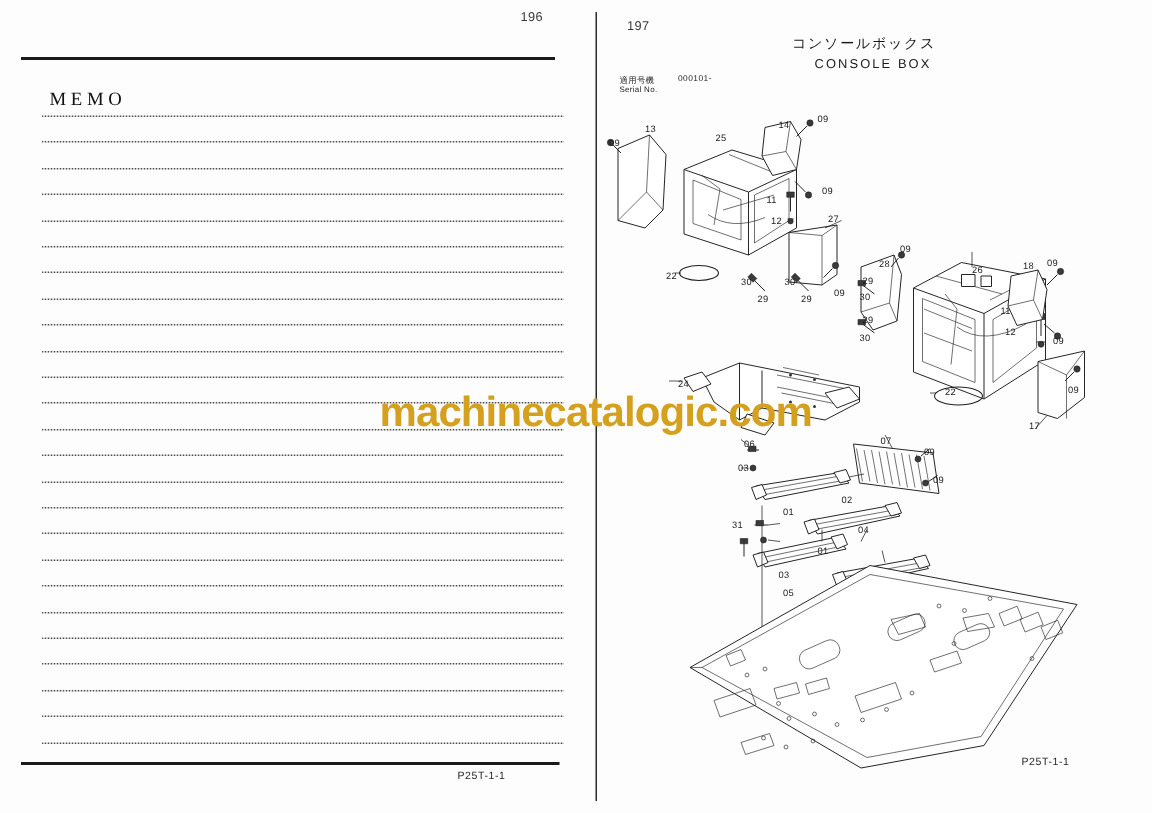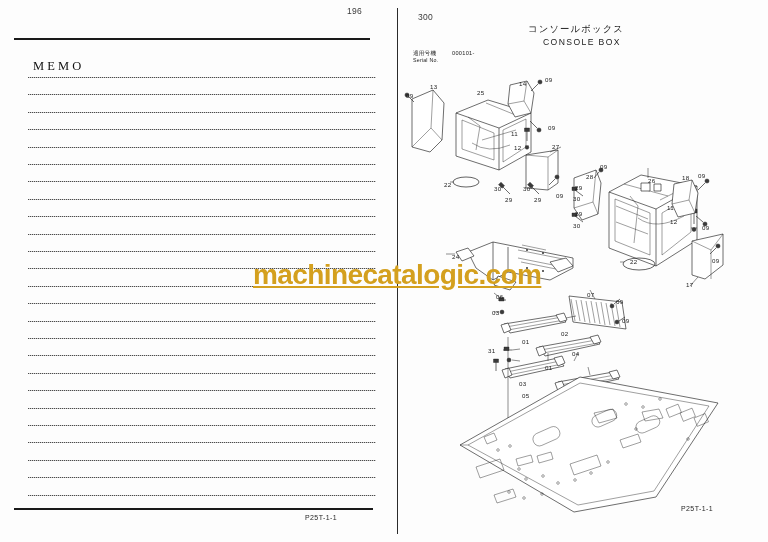--- a/index.html
+++ b/index.html
@@ -51,21 +51,21 @@
   .lnf{stroke:#1f1f1f;stroke-width:.65;fill:#ffffff;}
   .thin{stroke:#2a2a2a;stroke-width:.45;fill:none;}
   .lead{stroke:#1f1f1f;stroke-width:.5;fill:none;}
 </style>
 </head>
 <body>
 
 <div id="page">
 
   <div class="pageno" id="pn-left">196</div>
-  <div class="pageno" id="pn-right">300</div>
+  <div class="pageno" id="pn-right">197</div>
 
   <div id="gutter"></div>
 
   <div id="memo-rule-top"></div>
   <div id="memo-title">MEMO</div>
   <div id="memo-lines">
       <div class="memo-line" style="top: 77px;"></div>
       <div class="memo-line" style="top: 94.4px;"></div>
       <div class="memo-line" style="top: 111.8px;"></div>
       <div class="memo-line" style="top: 129.2px;"></div>
@@ -308,21 +308,21 @@
     <circle cx="262" cy="399" r="1.3" class="thin"></circle>
     <circle cx="238" cy="429" r="1.3" class="thin"></circle>
     <circle cx="290" cy="439" r="1.3" class="thin"></circle>
     <circle cx="111" cy="492" r="1.3" class="thin"></circle>
     <circle cx="126" cy="498" r="1.3" class="thin"></circle>
     <circle cx="144" cy="494" r="1.3" class="thin"></circle>
     <path class="thin" d="M62 445 L70 445"></path>
     <path class="thin" d="M86 437 L96 433 L99 440 L89 444 Z"></path>
   </svg>
 
-  <div id="watermark" style="color: rgb(212, 160, 30); text-decoration: underline;">machinecatalogic.com</div>
+  <div id="watermark" style="color: rgb(212, 160, 30);">machinecatalogic.com</div>
 
   <div id="callout-layer">
       <div class="cl" style="left: 406px; top: 92px;">09</div>
       <div class="cl" style="left: 430px; top: 83px;">13</div>
       <div class="cl" style="left: 477px; top: 89px;">25</div>
       <div class="cl" style="left: 519px; top: 80px;">14</div>
       <div class="cl" style="left: 545px; top: 76px;">09</div>
       <div class="cl" style="left: 548px; top: 124px;">09</div>
       <div class="cl" style="left: 511px; top: 130px;">11</div>
       <div class="cl" style="left: 514px; top: 144px;">12</div>

